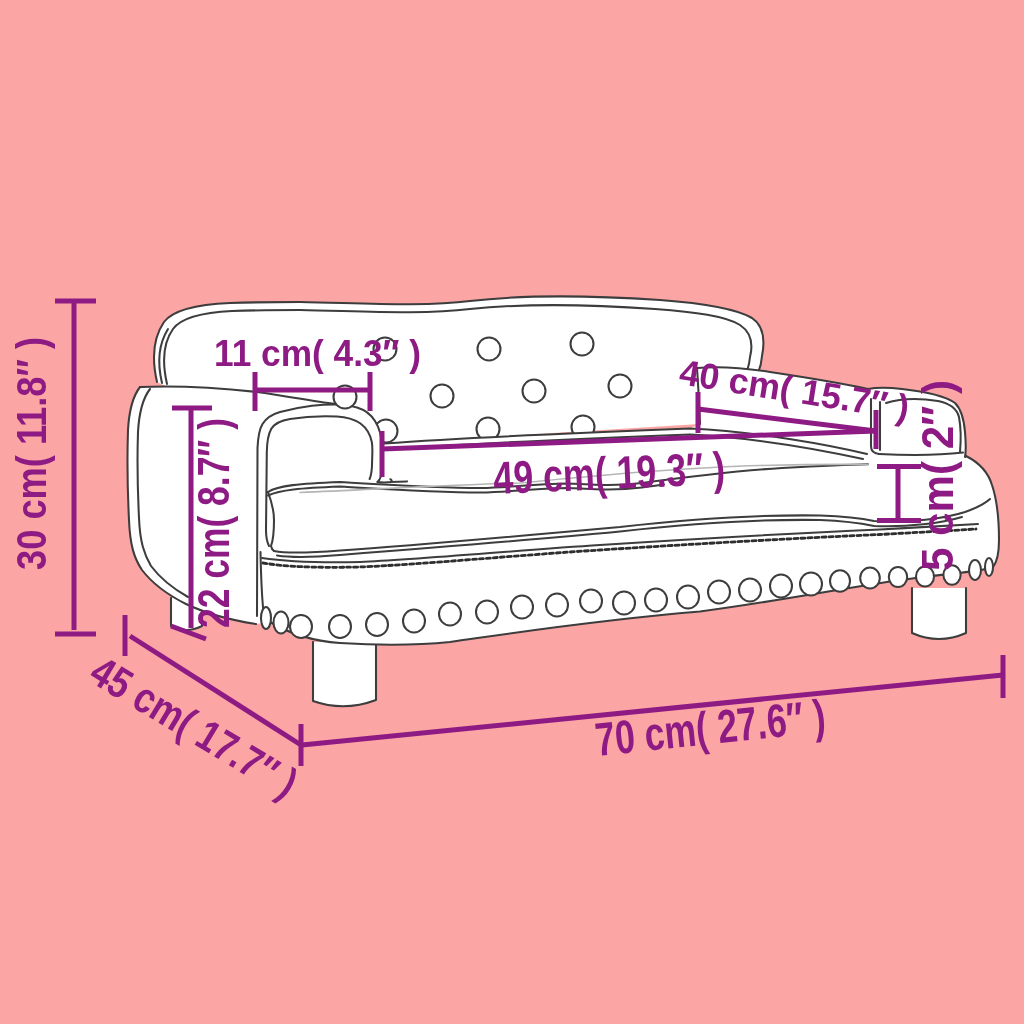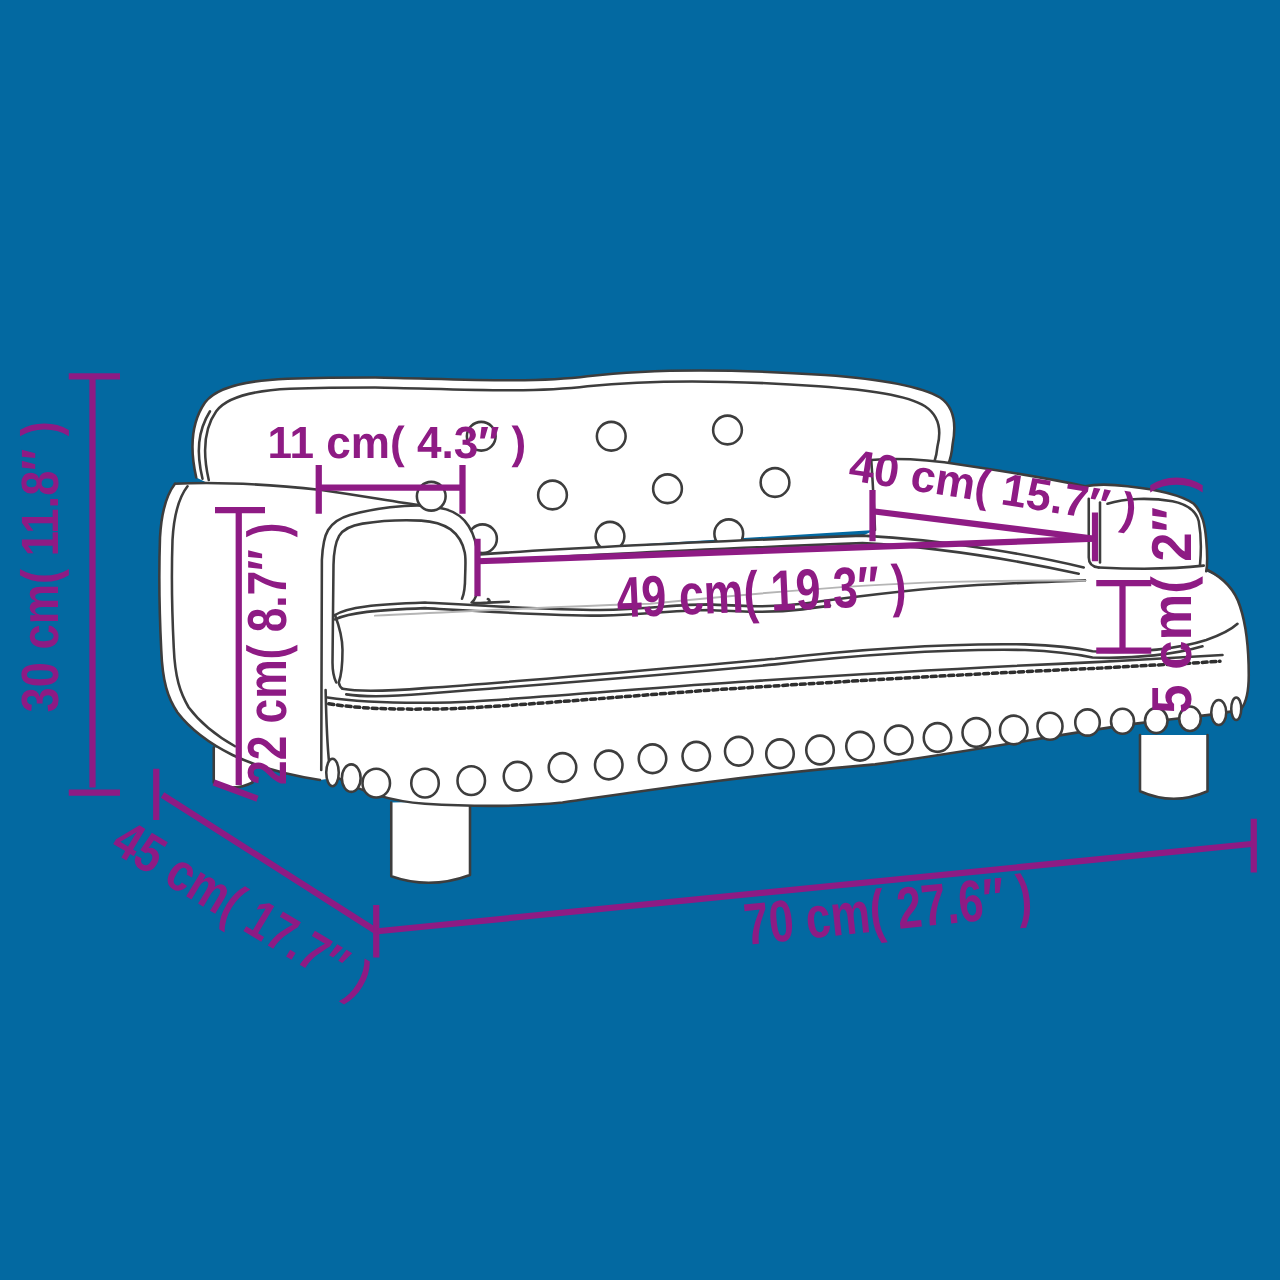--- a/index.html
+++ b/index.html
@@ -1,16 +1,16 @@
 <!DOCTYPE html>
 <html><head>
 <meta charset="utf-8">
 <style>
   html,body{margin:0;padding:0;background:#ffffff;}
-  .wrap{width:1024px;height:1024px;position:relative;background:#0369a1;}
+  .wrap{width:1024px;height:1024px;position:relative;background:#fca5a5;}
   svg{display:block;}
   text{font-family:"Liberation Sans", sans-serif;font-weight:bold;fill:#8e1b84;}
 </style>
 </head>
 <body>
 
 <div class="wrap">
 <svg width="1024" height="1024" viewBox="0 0 1024 1024" xmlns="http://www.w3.org/2000/svg">
 <g fill="none" stroke="#3d3d3d" stroke-width="2.05" stroke-linecap="round" stroke-linejoin="round">
 

